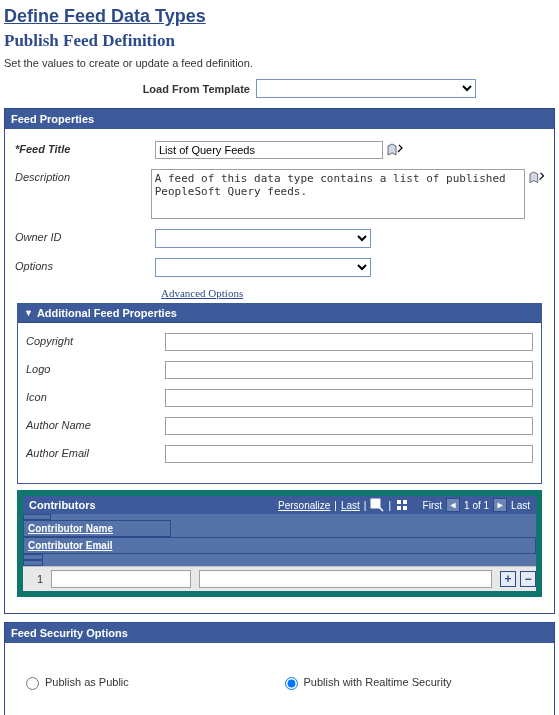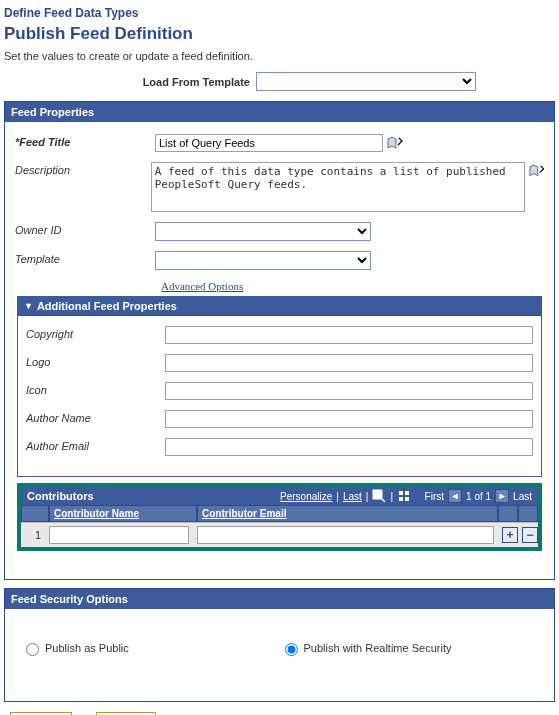--- a/index.html
+++ b/index.html
@@ -7,29 +7,31 @@
     margin: 0;
     padding: 4px;
     font-family: Arial, sans-serif;
     font-size: 11px;
     color: #333;
     background: #fff;
     width: 559px;
   }
   .breadcrumb {
     color: #2d4b8a;
-    font-size: 12px;
-    font-weight: bold;
+    font-size: 18px;
+    font-weight: bold;
+    text-decoration: underline;
     padding: 2px 0;
   }
   .page-title {
     color: #2d4b8a;
     font-size: 17px;
     font-weight: bold;
     padding: 2px 0 6px 0;
+    font-family: Liberation Serif, serif;
   }
   .subtitle {
     color: #333;
     font-size: 11px;
     padding-bottom: 10px;
   }
   .template-row {
     display: flex;
     align-items: center;
     margin-bottom: 10px;
@@ -129,22 +131,22 @@
   }
   .subsection {
     border: 1px solid #3d5b9a;
     margin: 0 2px 6px 2px;
   }
   .subsection-body {
     padding: 10px 8px;
     background: #fff;
   }
   .grid {
-    border: 4px solid #0f766e;
-    margin: 0 2px 16px 2px;
+    border: 6px solid #0f766e;
+    margin: 0 2px 4px 2px;
   }
   .grid-hdr {
     background: #3d5b9a;
     color: #fff;
     font-size: 11px;
     padding: 2px 6px;
     display: flex;
     align-items: center;
     justify-content: space-between;
   }
@@ -165,20 +167,21 @@
     border: 1px solid #2d4b8a;
     color: #fff;
     font-size: 9px;
     align-items: center;
     justify-content: center;
     cursor: pointer;
   }
   .grid-cols {
     background: #5573a8;
     display: flex;
+    flex-direction: column;
   }
   .grid-cols .col {
     border: 1px solid #2d4b8a;
     color: #fff;
     font-size: 10px;
     font-weight: bold;
     padding: 2px 4px;
     text-decoration: underline;
   }
   .grid-row {
@@ -289,21 +292,21 @@
           </svg>
       </span>
     </div>
 
     <div class="form-row">
       <label>Owner ID</label>
       <select style="width:216px;"><option></option></select>
     </div>
 
     <div class="form-row">
-      <label>Template</label>
+      <label>Options</label>
       <select style="width:216px;"><option></option></select>
     </div>
 
     <div class="link-row">
       <a href="#">Advanced Options</a>
     </div>
 
     <div class="subsection">
       <div class="subsection-hdr">
         <span class="tri">▼</span>

